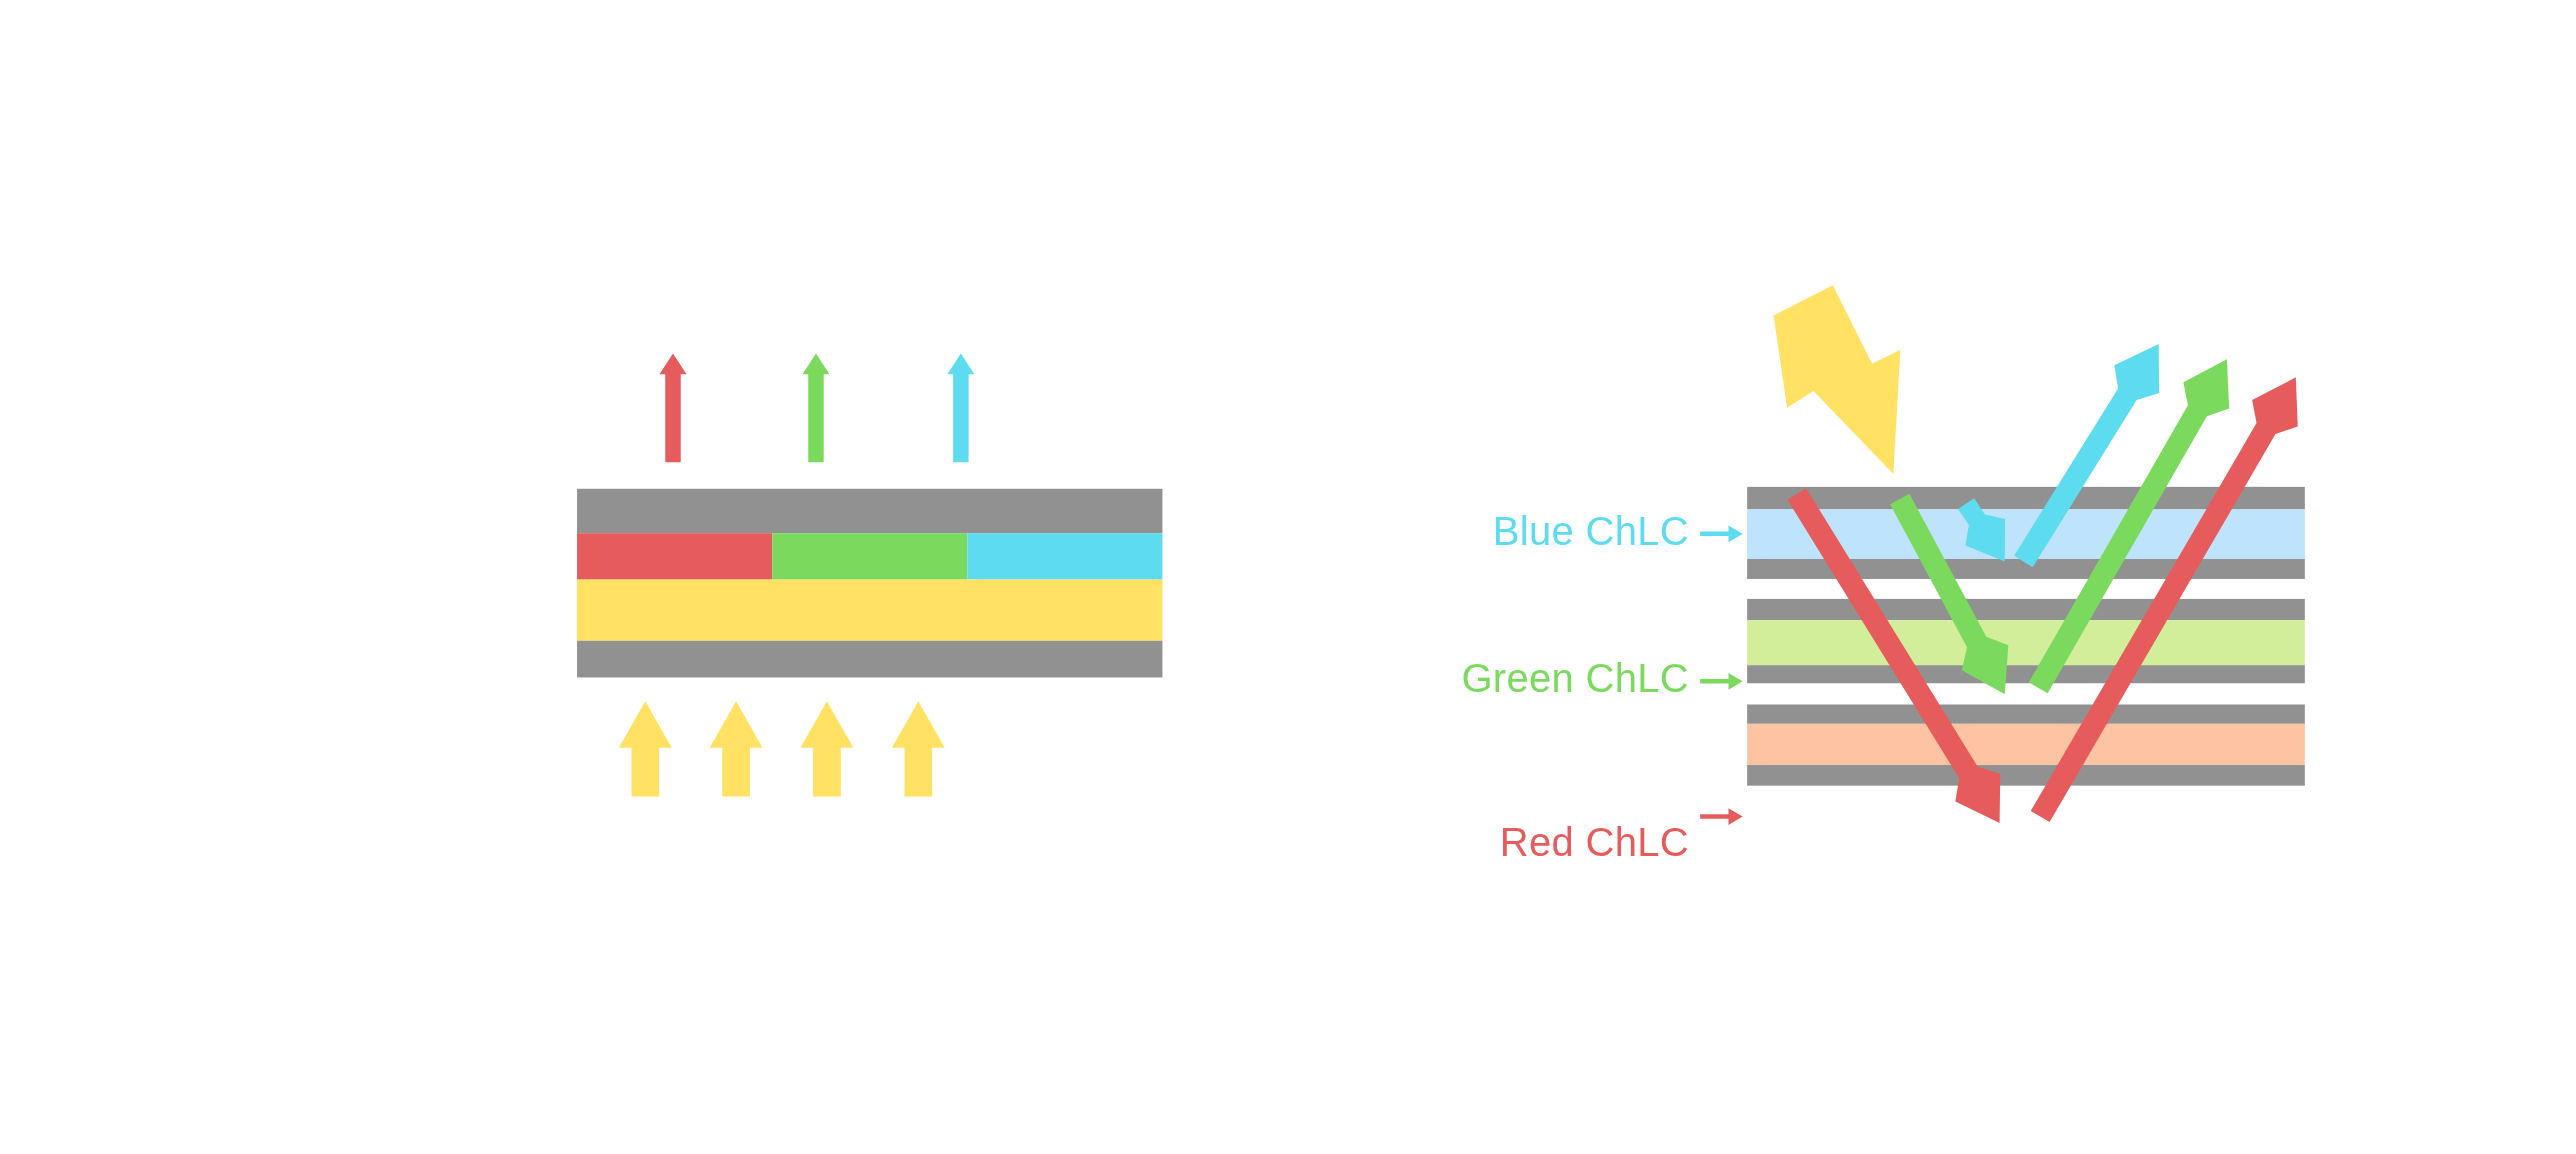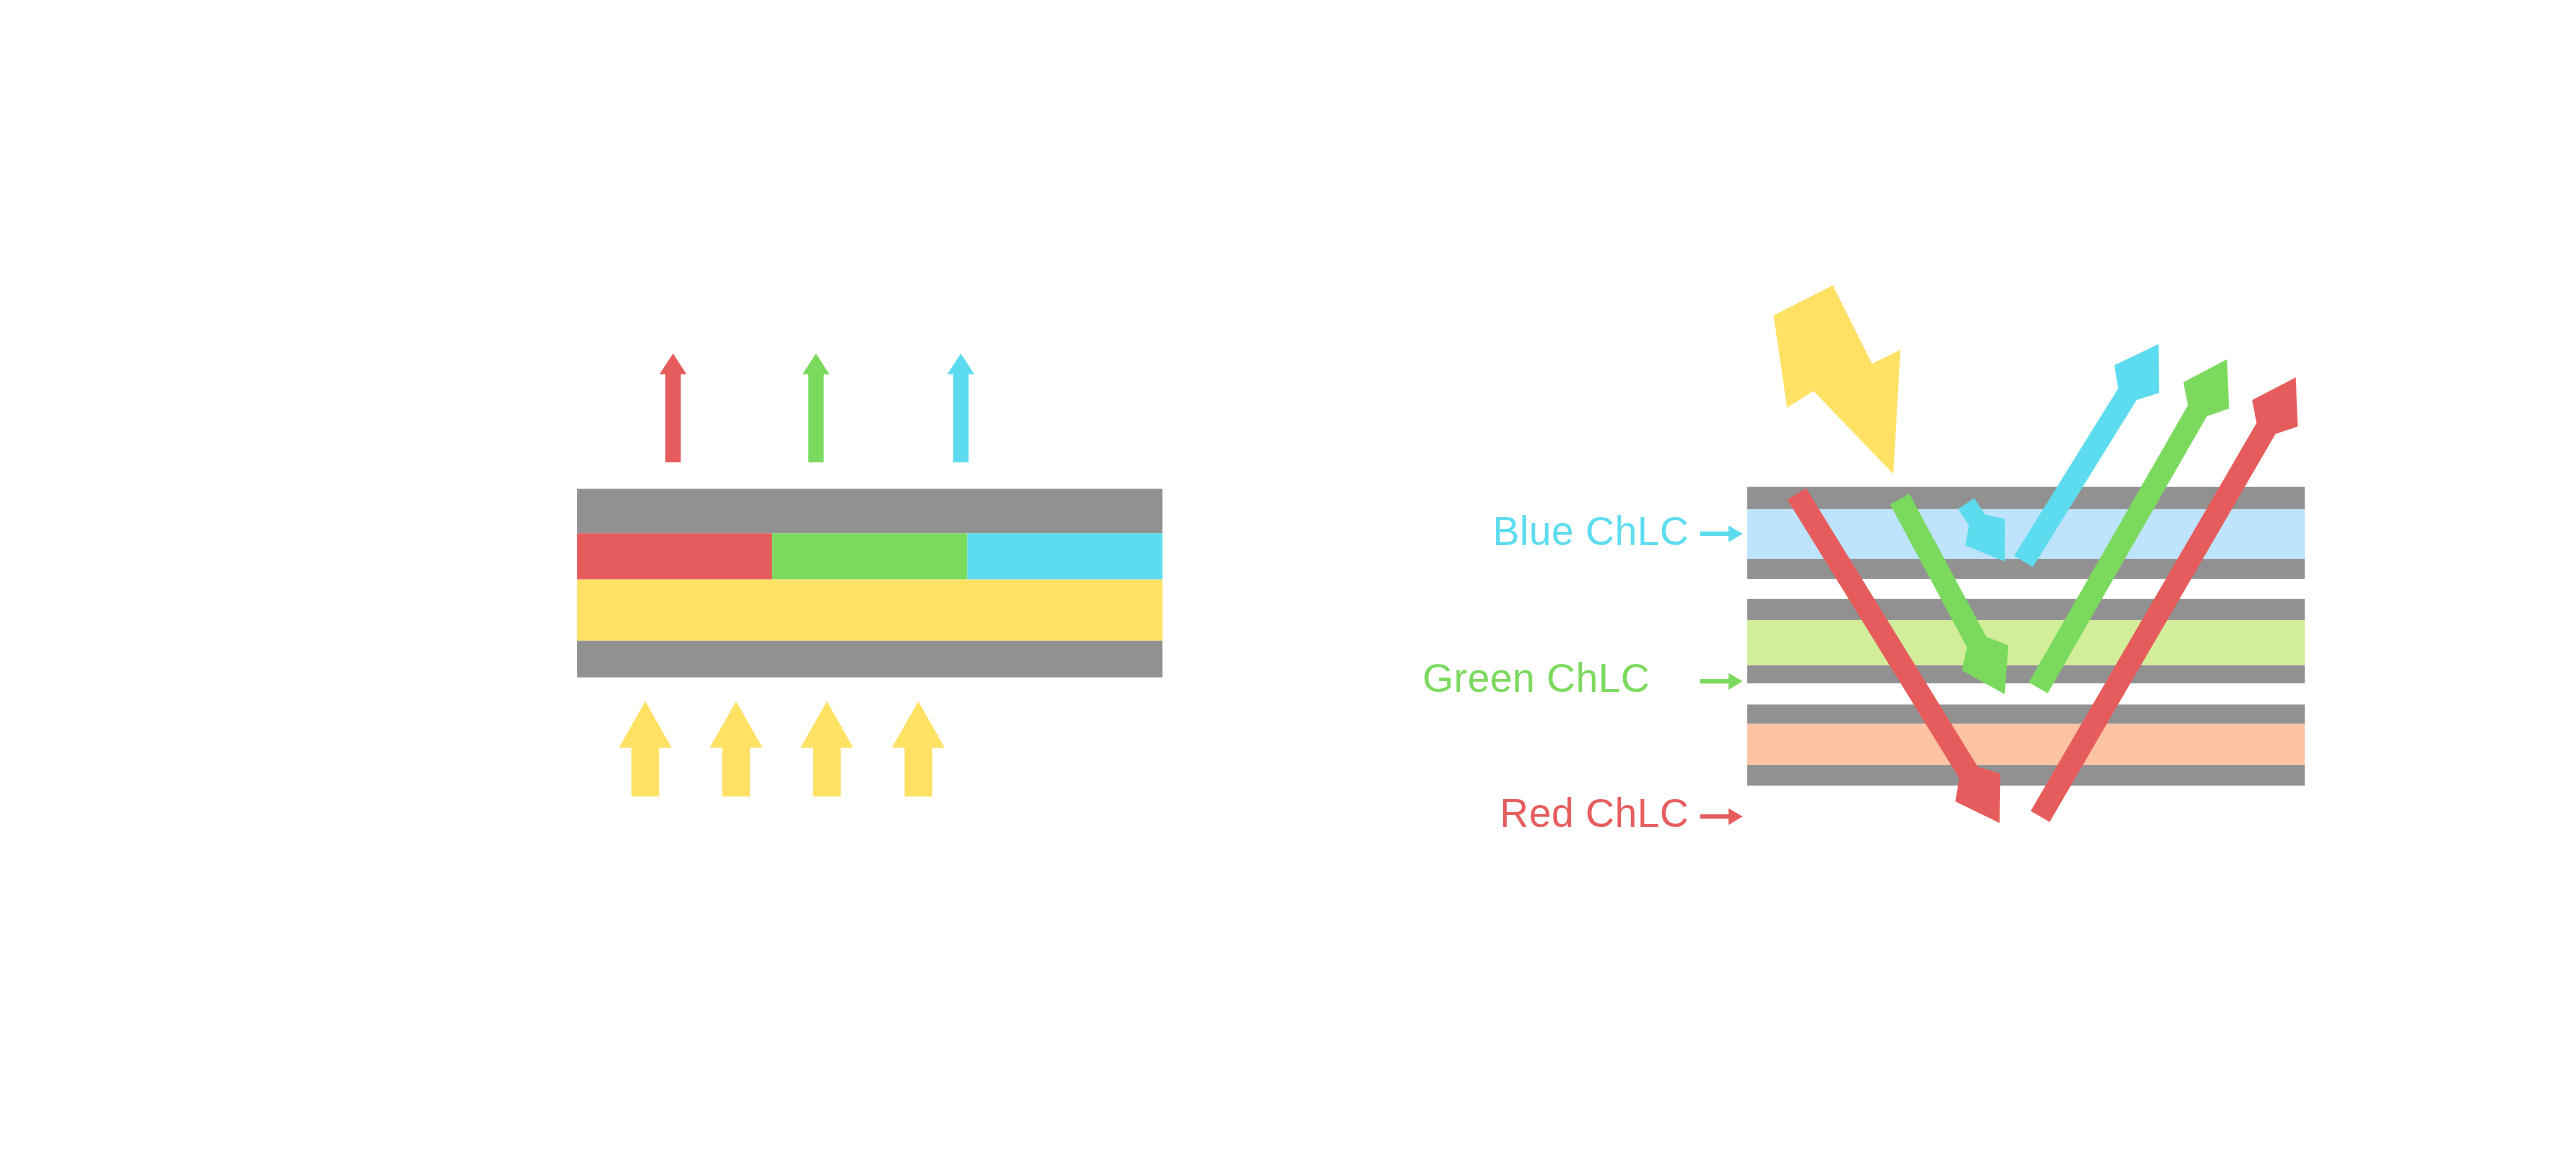--- a/index.html
+++ b/index.html
@@ -73,19 +73,19 @@
         <polygon points="3565.0,586.0 3568.0,662.3 3533.4,674.1 3182.7,1276.6 3153.3,1259.4 3504.0,657.0 3497.2,621.0" fill="#E65C5C"></polygon>
         <line x1="2640" y1="829" x2="2692" y2="829" stroke="#5CDCEE" stroke-width="7"></line>
         <polygon points="2706,829 2684,816 2684,842" fill="#5CDCEE"></polygon>
         <line x1="2640" y1="1058" x2="2692" y2="1058" stroke="#7BDA5E" stroke-width="7"></line>
         <polygon points="2706,1058 2684,1045 2684,1071" fill="#7BDA5E"></polygon>
         <line x1="2640" y1="1268" x2="2692" y2="1268" stroke="#E65C5C" stroke-width="7"></line>
         <polygon points="2706,1268 2684,1255 2684,1281" fill="#E65C5C"></polygon>
       </svg>
     <div id="label-host">
         <div class="lbl" style="color: rgb(92, 220, 238); right: 887px; top: 511px;">Blue ChLC</div>
-        <div class="lbl" style="color: rgb(123, 218, 94); right: 926px; top: 658px;">Green ChLC</div>
-        <div class="lbl" style="color: rgb(230, 92, 92); right: 887px; top: 793px; margin-left: 26px;">Red ChLC</div>
+        <div class="lbl" style="color: rgb(123, 218, 94); right: 887px; top: 658px;">Green ChLC</div>
+        <div class="lbl" style="color: rgb(230, 92, 92); right: 887px; top: 822px; margin-left: 26px;">Red ChLC</div>
       </div>
   </div>
 
 </div>
 
 
 </body></html>

